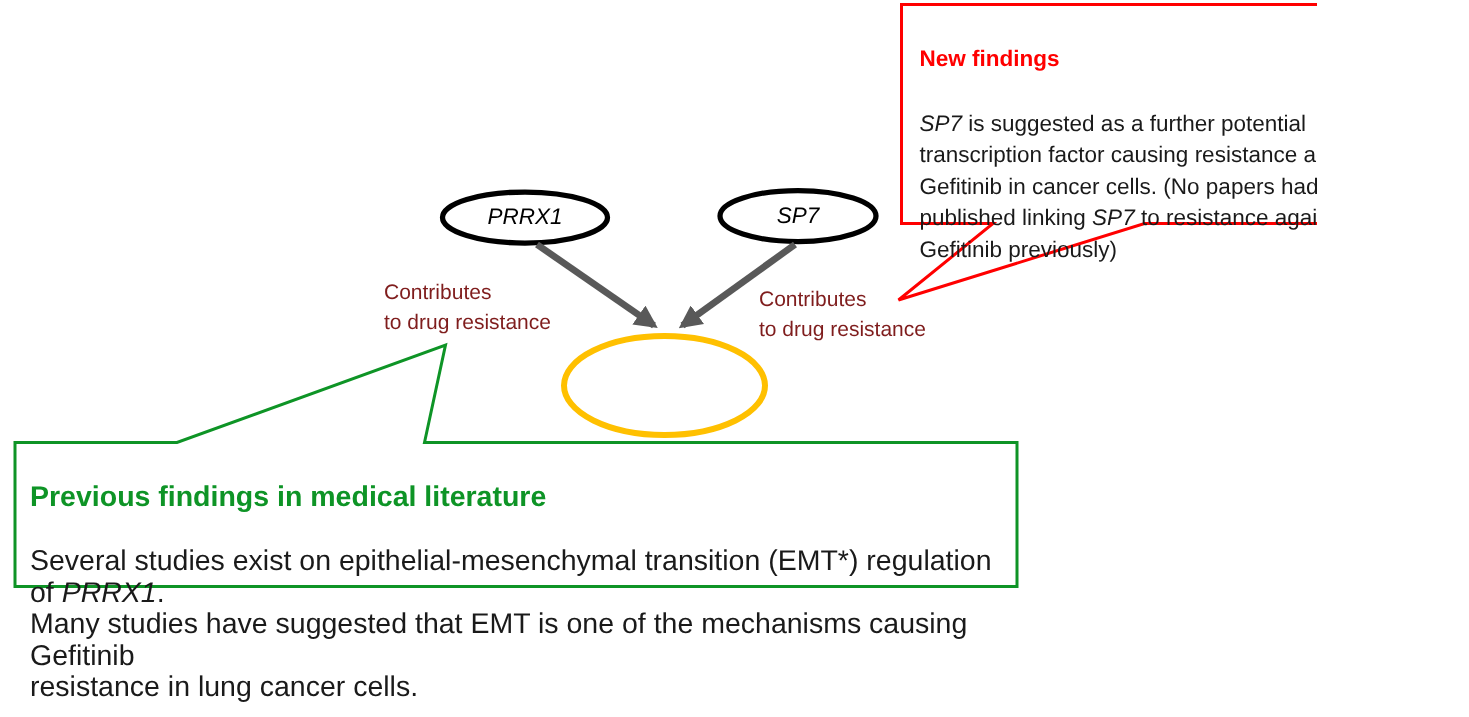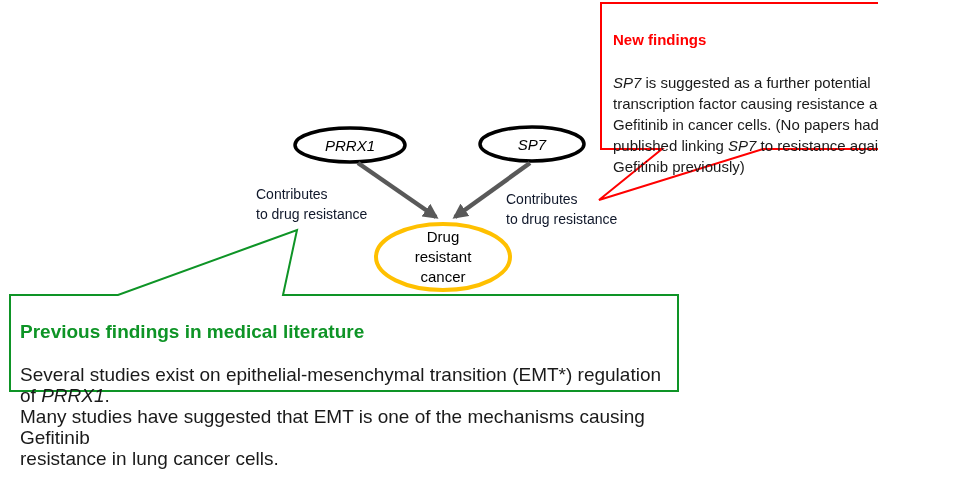--- a/index.html
+++ b/index.html
@@ -44,21 +44,21 @@
     transform: translate(-50%, -50%);
     font-size: 15px; color: #000;
     white-space: pre-line; text-align: center;
   }
   .node-label-italic { font-style: italic; }
   .node-cancer { line-height: 20px; }
 
   
   .edge-label {
     font-size: 14px; line-height: 20px;
-    color: #0f172a; white-space: pre-line;
+    color: #7f1d1d; white-space: pre-line;
   }
   .edge-label-left  { left: 256px; top: 184px; }
   .edge-label-right { left: 506px; top: 189px; }
 
   
   .footnote {
     left: 8px; top: 410px; width: 660px;
     font-size: 14px; line-height: 20px;
     color: #404040; white-space: pre-line;
   }
@@ -99,23 +99,20 @@
 
   <div class="abs green-callout-text">
     <div class="green-callout-title">Previous findings in medical literature</div>
     <div><span>Several studies exist on epithelial-mesenchymal transition (EMT*) regulation of </span><span class="it">PRRX1</span><span>.
 Many studies have suggested that EMT is one of the mechanisms causing Gefitinib
 resistance in lung cancer cells.</span></div>
   </div>
 
   <div class="abs node-label node-label-italic" style="left:350px; top:145px;">PRRX1</div>
   <div class="abs node-label node-label-italic" style="left:532px; top:144px;">SP7</div>
-  <div class="abs node-label node-cancer" style="left:443px; top:257px;">Drug
-resistant
-cancer</div>
 
   <div class="abs edge-label edge-label-left">Contributes
 to drug resistance</div>
   <div class="abs edge-label edge-label-right">Contributes
 to drug resistance</div>
 
 
 </div>
 
 </body></html>

